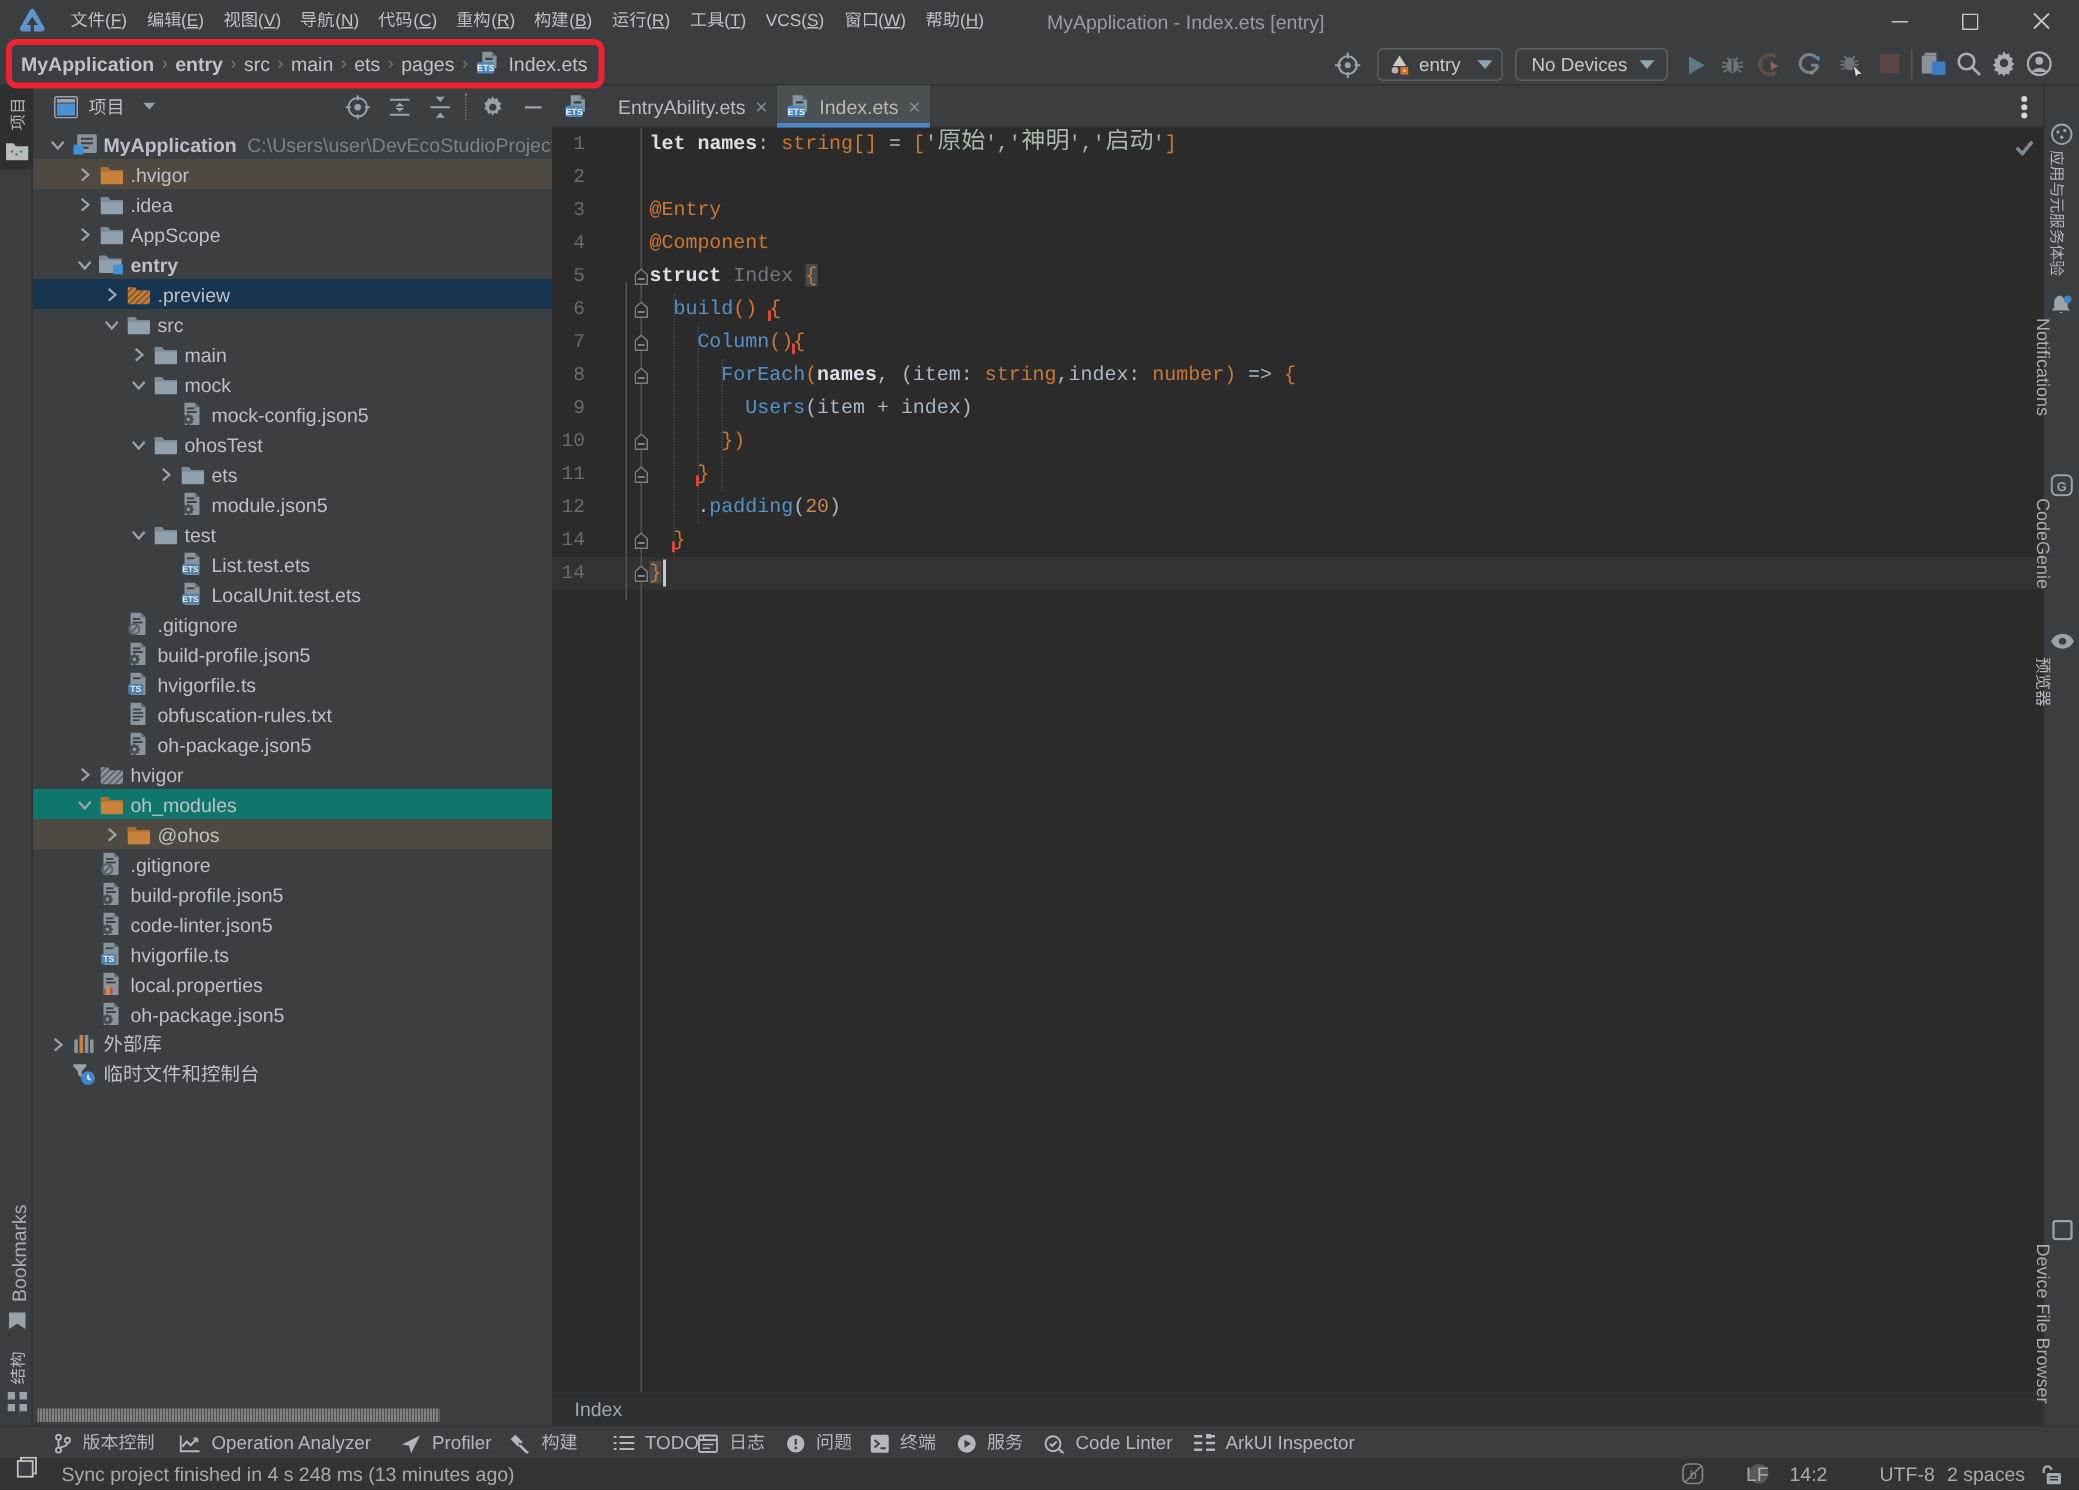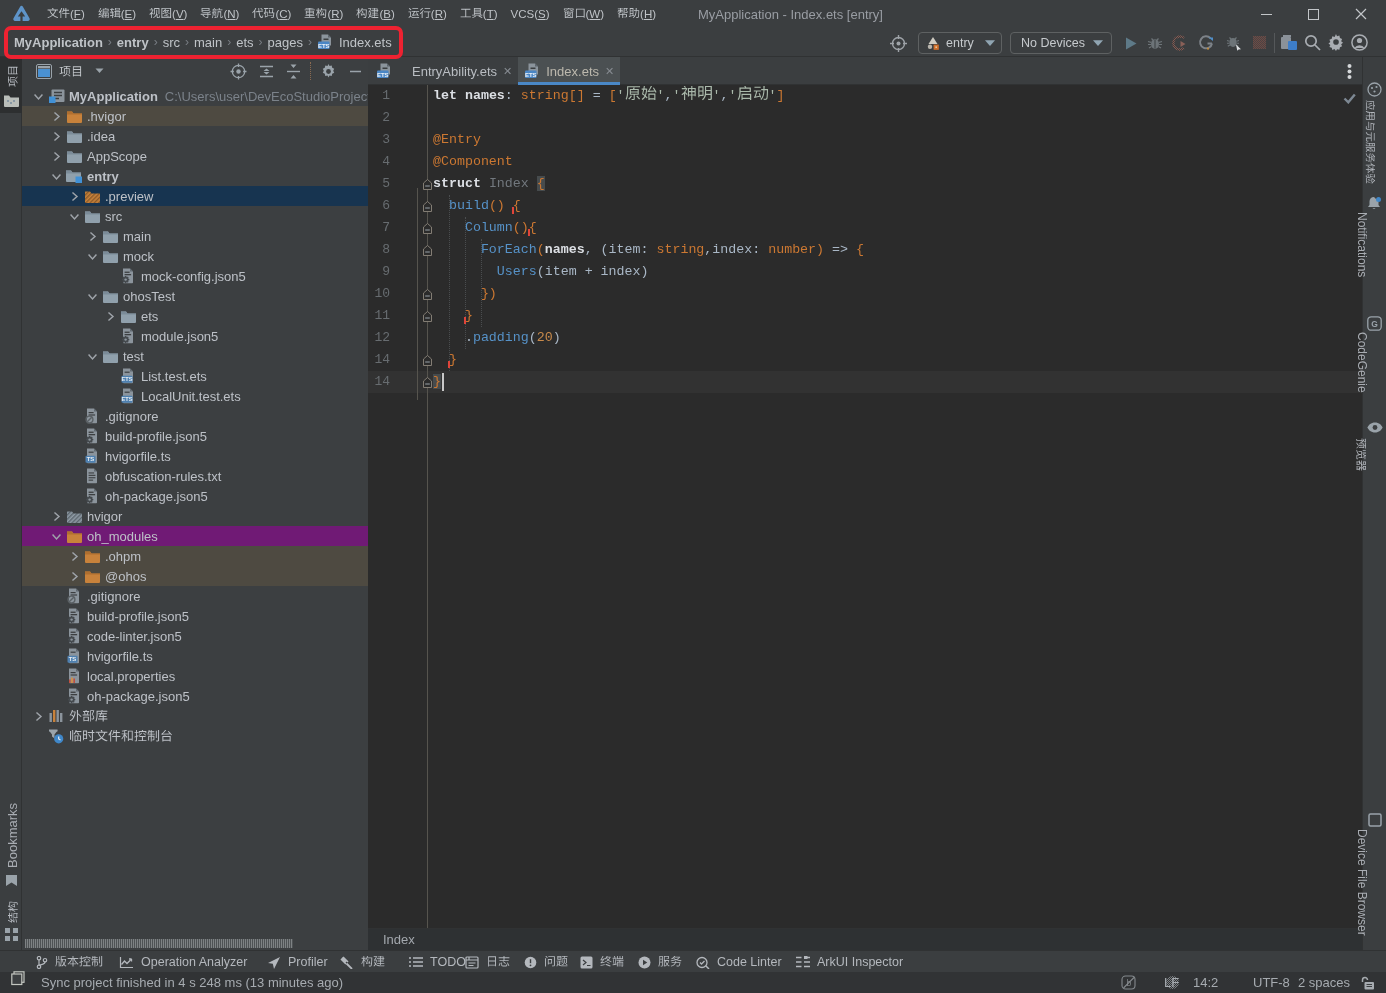--- a/index.html
+++ b/index.html
@@ -683,47 +683,33 @@
                 <pattern id="hat2" width="3" height="3" patternUnits="userSpaceOnUse" patternTransform="rotate(45)">
                   <rect width="3" height="3" fill="#8e9aa4"></rect>
                   <rect width="1.4" height="3" fill="#5c666e"></rect>
                 </pattern>
               </defs>
               <path d="M0 1.5h5l1.5 2H15V12a1 1 0 0 1-1 1H1a1 1 0 0 1-1-1z" fill="url(#hat2)"></path>
             </svg>
           </span>
           <span class="tlabel" style="white-space:nowrap">hvigor</span>
         </div>
-        <div class="trow" style="padding-left:25px;background:#701a75;">
+        <div class="trow" style="padding-left:25px;background:#0f766e;">
           <span class="chev">
             <svg width="9" height="9" viewBox="0 0 8 8">
               <path d="M0.5 2.2 4 6.2 7.5 2.2" stroke="#9fa4aa" stroke-width="1.3" fill="none"></path>
             </svg>
           </span>
           <span class="ticon">
             <svg width="15" height="13" viewBox="0 0 15 13">
               <path d="M0 1.5h5l1.5 2H15V12a1 1 0 0 1-1 1H1a1 1 0 0 1-1-1z" fill="#c8823b"></path>
               <path d="M0 1.5h5l1.5 2H15v1H0z" fill="#b06f2f"></path>
             </svg>
           </span>
           <span class="tlabel" style="white-space:nowrap">oh_modules</span>
-        </div>
-        <div class="trow" style="padding-left:43px;background:#4e4a41;">
-          <span class="chev">
-            <svg width="9" height="9" viewBox="0 0 8 8">
-              <path d="M2.2 0.5 6.2 4 2.2 7.5" stroke="#9fa4aa" stroke-width="1.3" fill="none"></path>
-            </svg>
-          </span>
-          <span class="ticon">
-            <svg width="15" height="13" viewBox="0 0 15 13">
-              <path d="M0 1.5h5l1.5 2H15V12a1 1 0 0 1-1 1H1a1 1 0 0 1-1-1z" fill="#c8823b"></path>
-              <path d="M0 1.5h5l1.5 2H15v1H0z" fill="#b06f2f"></path>
-            </svg>
-          </span>
-          <span class="tlabel" style="white-space:nowrap">.ohpm</span>
         </div>
         <div class="trow" style="padding-left:43px;background:#4e4a41;">
           <span class="chev">
             <svg width="9" height="9" viewBox="0 0 8 8">
               <path d="M2.2 0.5 6.2 4 2.2 7.5" stroke="#9fa4aa" stroke-width="1.3" fill="none"></path>
             </svg>
           </span>
           <span class="ticon">
             <svg width="15" height="13" viewBox="0 0 15 13">
               <path d="M0 1.5h5l1.5 2H15V12a1 1 0 0 1-1 1H1a1 1 0 0 1-1-1z" fill="#c8823b"></path>

